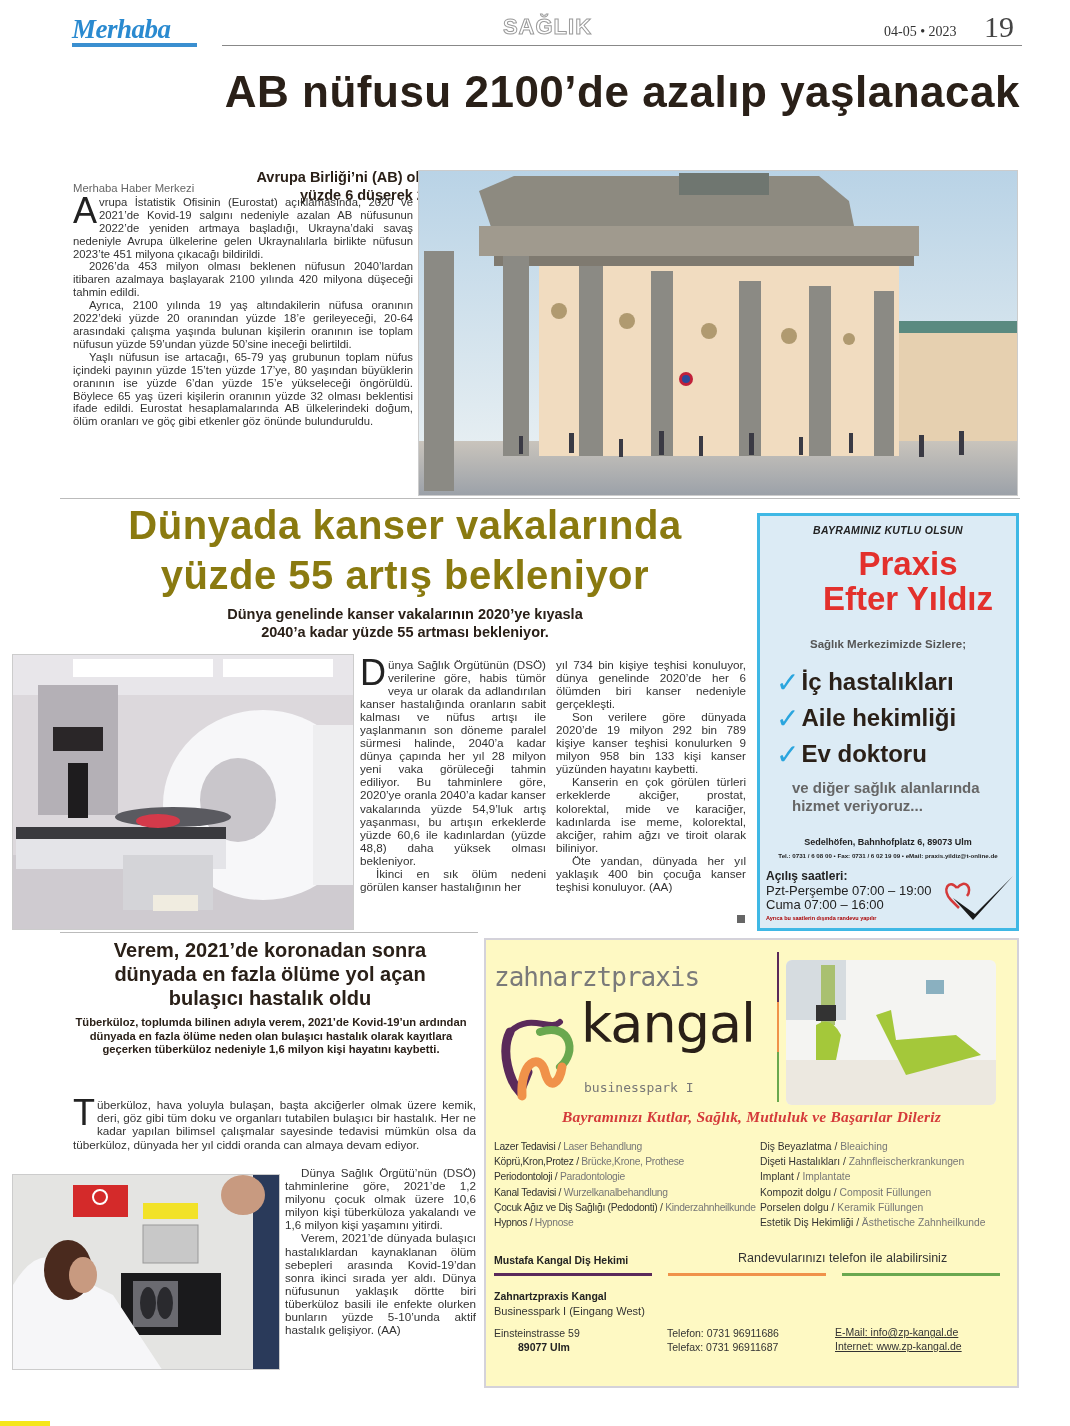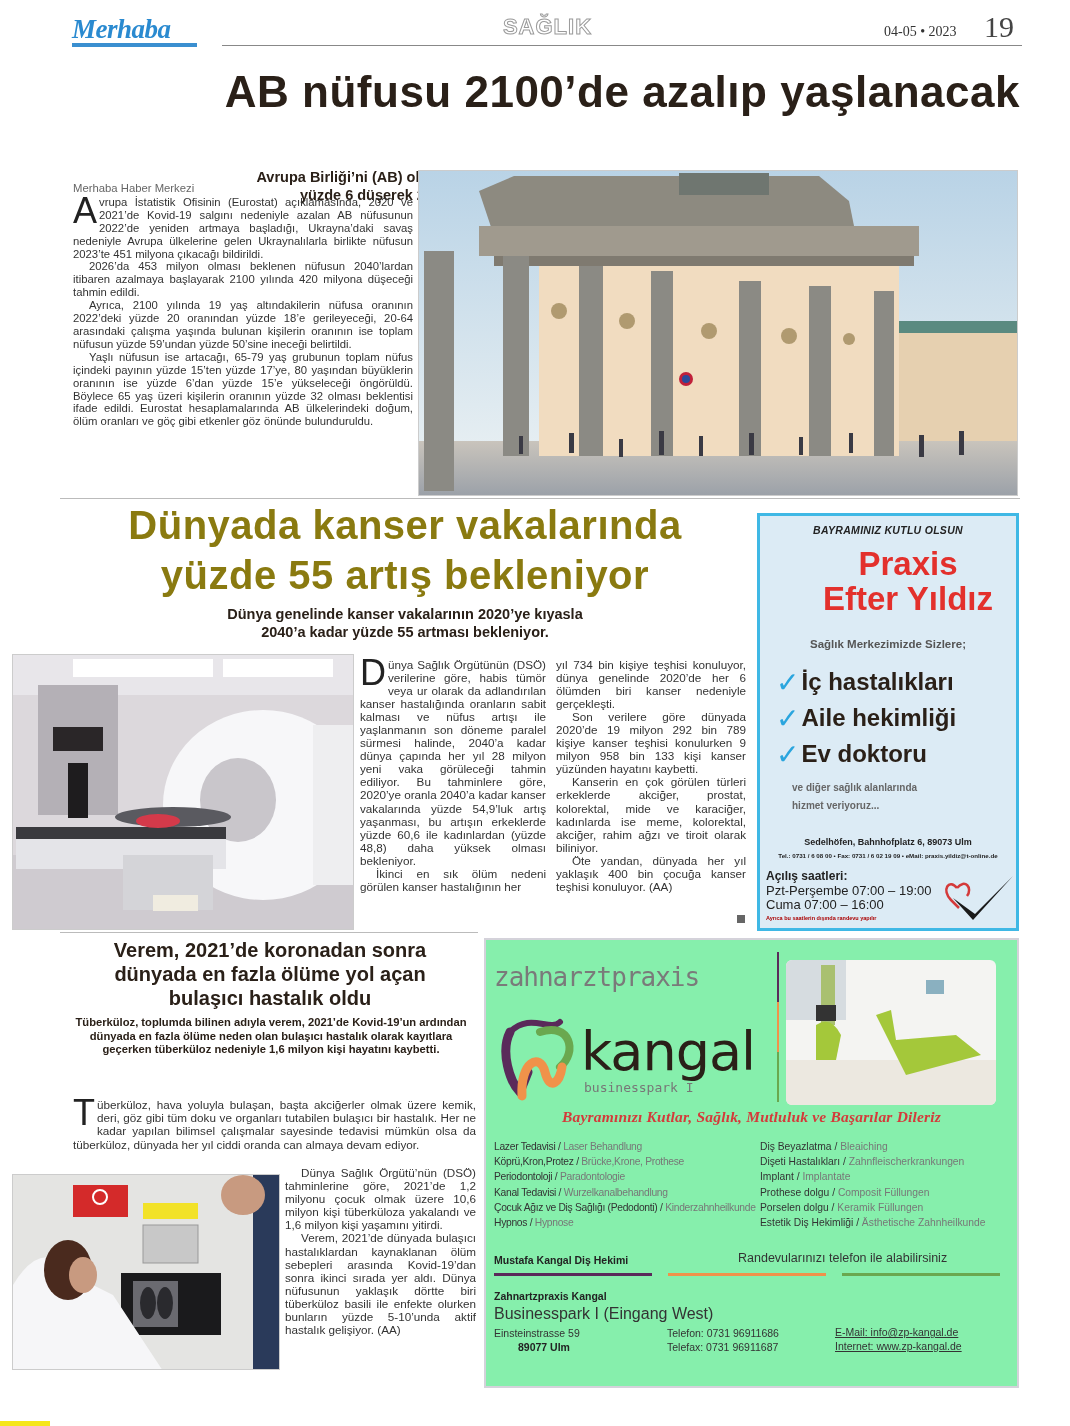--- a/index.html
+++ b/index.html
@@ -39,55 +39,55 @@
   #a2-end { left: 737px; top: 915px; width: 8px; height: 8px; background: #666; }
 
   
   #praxis { left: 757px; top: 505px; width: 262px; height: 418px; background: #dcebf5; border: 3px solid #3fb8e5; margin-top: 8px; }
   #praxis .greet { position: absolute; top: 8px; width: 100%; text-align: center; font-weight: bold; font-style: italic; font-size: 10.5px; color: #222; letter-spacing: 0.3px; }
   #praxis .name { position: absolute; top: 30px; width: 100%; text-align: center; font-weight: 900; font-size: 33px; line-height: 35px; color: #e3302c; padding-left: 40px; }
   #praxis .intro { position: absolute; top: 122px; width: 100%; text-align: center; font-weight: bold; font-size: 11.5px; color: #555; }
   #praxis .services { position: absolute; top: 148px; left: 16px; }
   #praxis .svc { display: flex; align-items: center; height: 36px; font-weight: 900; font-size: 24px; color: #2a2018; }
   #praxis .check { color: #2aa5de; font-size: 28px; margin-right: 2px; font-weight: normal; }
-  #praxis .other { position: absolute; top: 263px; left: 32px; width: 220px; font-weight: bold; font-size: 10px; line-height: 18px; color: #666; }
+  #praxis .other { position: absolute; top: 263px; left: 32px; width: 220px; font-weight: bold; font-size: 15px; line-height: 18px; color: #666; }
   #praxis .addr { position: absolute; top: 321px; width: 100%; text-align: center; font-weight: bold; font-size: 9px; color: #222; }
   #praxis .contact { position: absolute; top: 336px; width: 100%; text-align: center; font-weight: bold; font-size: 6.2px; color: #222; white-space: nowrap; }
   #praxis .hours-title { position: absolute; top: 353px; left: 6px; font-weight: bold; font-size: 12px; color: #222; }
   #praxis .hours { position: absolute; top: 368px; left: 6px; font-size: 13px; line-height: 14px; color: #222; }
   #praxis .note { position: absolute; top: 399px; left: 6px; font-weight: bold; font-size: 5.5px; color: #a00; }
   #praxis .logo-mark { position: absolute; left: 183px; top: 358px; width: 72px; height: 50px; }
 
   
   #rule-a3 { left: 60px; top: 932px; width: 418px; height: 1px; background: #bbb; }
   #a3-title { left: 60px; top: 938px; width: 420px; text-align: center; font-weight: 900; font-size: 20px; line-height: 24px; color: #2a2018; }
   #a3-deck { left: 66px; top: 1016px; width: 410px; text-align: center; font-weight: 900; font-size: 11.2px; line-height: 13.5px; color: #2a2018; }
   #a3-intro { left: 73px; top: 1098px; width: 403px; font-size: 11.7px; line-height: 13.2px; text-align: justify; color: #333; }
   #a3-photo { left: 12px; top: 1174px; width: 268px; height: 196px; overflow: hidden; border: 1px solid #ccc; }
   #a3-col { left: 285px; top: 1166px; width: 191px; font-size: 11.7px; line-height: 13.1px; text-align: justify; color: #333; }
   #a3-col p { text-indent: 16px; }
 
   
-  #kangal { left: 484px; top: 938px; width: 535px; height: 450px; background: #86efac; border: 2px solid #d4d2da; }
+  #kangal { left: 484px; top: 938px; width: 535px; height: 450px; background: #fef9c3; border: 2px solid #d4d2da; }
   #kangal .zahn { position: absolute; left: 8px; top: 22px; font-family: "DejaVu Sans Mono", monospace; font-size: 26px; color: #7a7a7a; letter-spacing: -1px; }
-  #kangal .brand { position: absolute; left: 95px; top: 52px; font-family: "DejaVu Sans", sans-serif; font-size: 54px; color: #2a2018; letter-spacing: -1px; margin-top: 28px; }
+  #kangal .brand { position: absolute; left: 95px; top: 52px; font-family: "DejaVu Sans", sans-serif; font-size: 54px; color: #2a2018; letter-spacing: -1px; }
   #kangal .bp { position: absolute; left: 98px; top: 140px; font-family: "DejaVu Sans Mono", monospace; font-size: 13px; color: #777; }
   #kangal .tooth { position: absolute; left: 14px; top: 72px; width: 80px; height: 90px; }
   #kangal .vbar { position: absolute; left: 291px; top: 12px; width: 2px; height: 150px; }
   #kangal .photo { position: absolute; left: 300px; top: 20px; width: 210px; height: 145px; border-radius: 6px; overflow: hidden; }
   #kangal .slogan { position: absolute; left: 0; top: 168px; width: 100%; text-align: center; font-family: "Liberation Serif", serif; font-style: italic; font-weight: bold; font-size: 15.5px; color: #d43a3a; letter-spacing: 0.2px; }
   #kangal .svc-list { position: absolute; top: 199px; font-size: 10.3px; line-height: 15.2px; color: #333; }
   #kangal .svc-list .de { color: #777; }
   #kangal .svc-left { left: 8px; width: 270px; font-family: "Liberation Sans Narrow", "Liberation Sans", sans-serif; letter-spacing: -0.3px; }
   #kangal .svc-right { left: 274px; width: 260px; }
   #kangal .dentist { position: absolute; left: 8px; top: 314px; font-weight: bold; font-size: 10.5px; color: #222; }
   #kangal .appt { position: absolute; left: 252px; top: 311px; font-size: 12.5px; color: #333; }
   #kangal .stripe { position: absolute; top: 333px; height: 3px; width: 158px; }
   #kangal .firm { position: absolute; left: 8px; top: 350px; font-weight: bold; font-size: 10.5px; color: #222; }
-  #kangal .firm-sub { position: absolute; left: 8px; top: 365px; font-size: 16px; color: #333; }
+  #kangal .firm-sub { position: absolute; left: 8px; top: 365px; font-size: 11px; color: #333; }
   #kangal .addr-l { position: absolute; left: 8px; top: 386px; font-size: 10.5px; line-height: 14px; color: #333; }
   #kangal .addr-l .b { font-weight: bold; color: #222; margin-left: 24px; }
   #kangal .addr-m { position: absolute; left: 181px; top: 386px; font-size: 10.5px; line-height: 14px; color: #333; }
   #kangal .addr-r { position: absolute; left: 349px; top: 385px; font-size: 10.5px; line-height: 14px; color: #333; text-decoration: underline; }
 
   #yellow-mark { left: 0; top: 1421px; width: 50px; height: 5px; background: #f5e61a; }
 </style>
 </head>
 <body>
 
@@ -316,21 +316,21 @@
     <div><span>Köprü,Kron,Protez</span> / <span class="de">Brücke,Krone, Prothese</span></div>
     <div><span>Periodontoloji</span> / <span class="de">Paradontologie</span></div>
     <div><span>Kanal Tedavisi</span> / <span class="de">Wurzelkanalbehandlung</span></div>
     <div><span>Çocuk Ağız ve Diş Sağlığı (Pedodonti)</span> / <span class="de">Kinderzahnheilkunde</span></div>
     <div><span>Hypnos</span> / <span class="de">Hypnose</span></div>
   </div>
   <div class="svc-list svc-right">
     <div><span>Diş Beyazlatma</span> / <span class="de">Bleaiching</span></div>
     <div><span>Dişeti Hastalıkları</span> / <span class="de">Zahnfleischerkrankungen</span></div>
     <div><span>Implant</span> / <span class="de">Implantate</span></div>
-    <div><span>Prothese dolgu</span> / <span class="de">Composit Füllungen</span></div>
+    <div><span>Kompozit dolgu</span> / <span class="de">Composit Füllungen</span></div>
     <div><span>Porselen dolgu</span> / <span class="de">Keramik Füllungen</span></div>
     <div><span>Estetik Diş Hekimliği</span> / <span class="de">Ästhetische Zahnheilkunde</span></div>
   </div>
 
   <div class="dentist">Mustafa Kangal Diş Hekimi</div>
   <div class="appt">Randevularınızı telefon ile alabilirsiniz</div>
   <div class="stripe" style="left:8px;background:#5a2a5a;"></div>
   <div class="stripe" style="left:182px;background:#f0924a;"></div>
   <div class="stripe" style="left:356px;background:#6aa84f;"></div>
   <div class="firm">Zahnartzpraxis Kangal</div>

